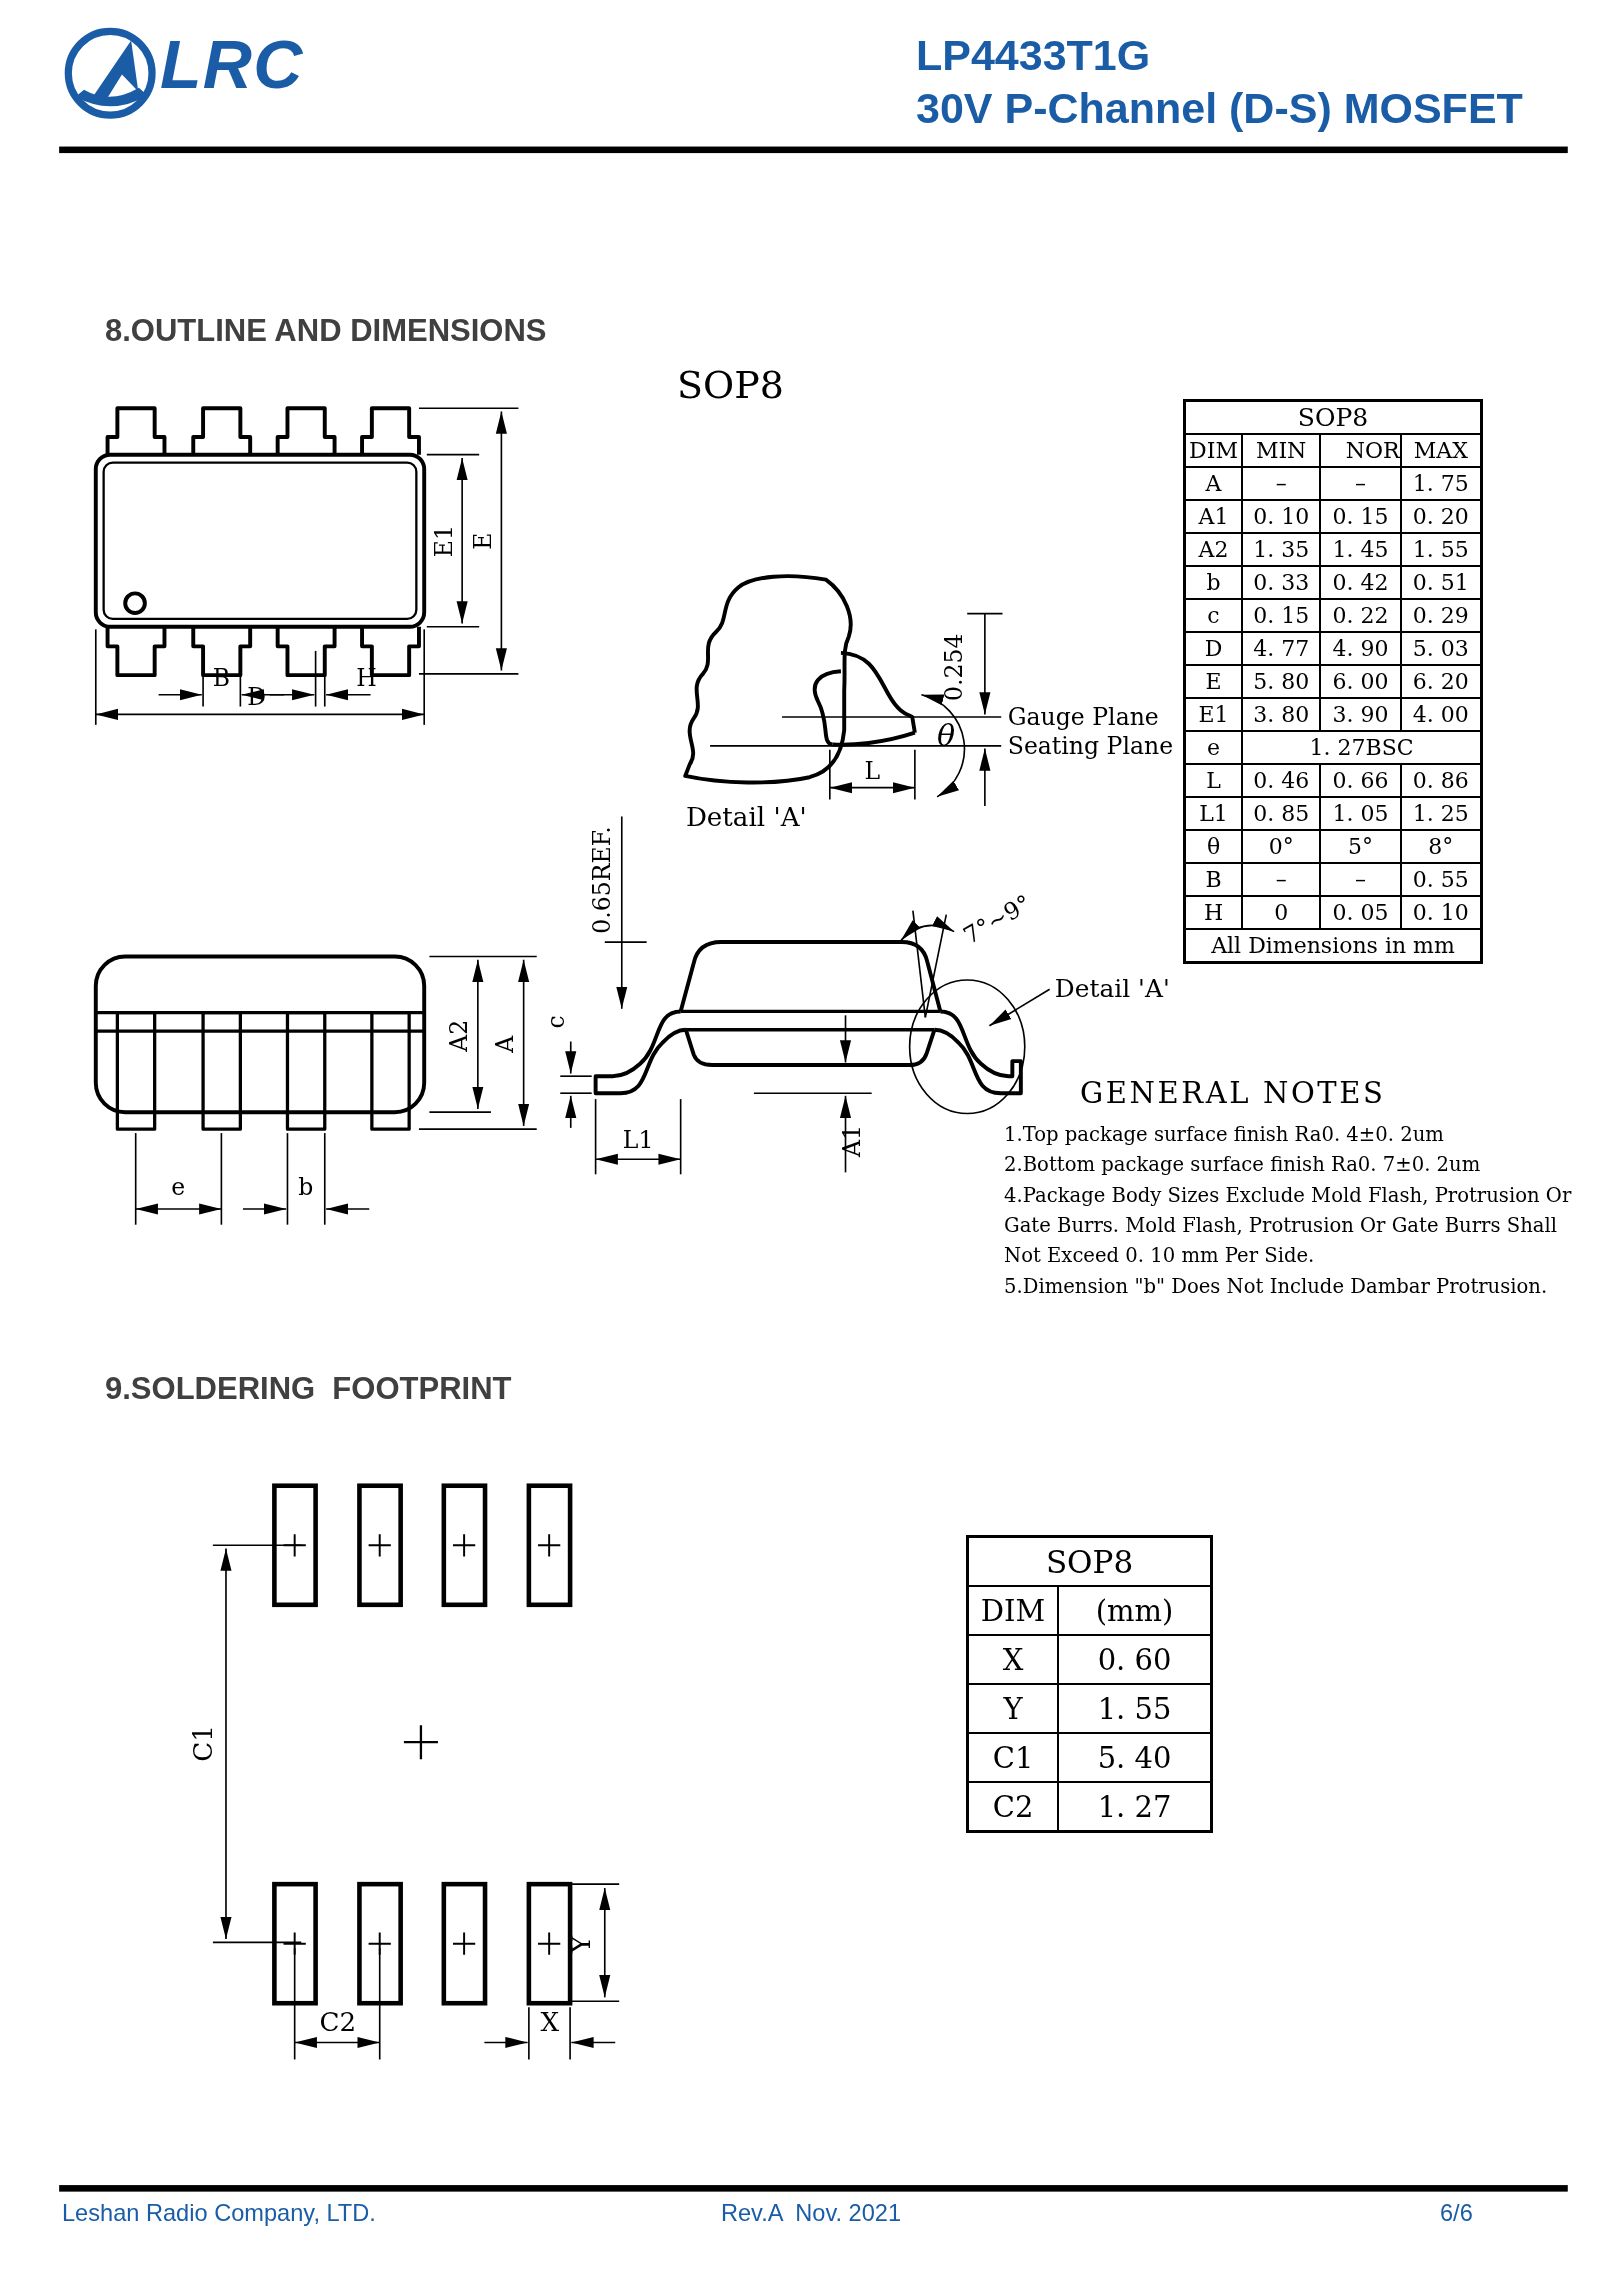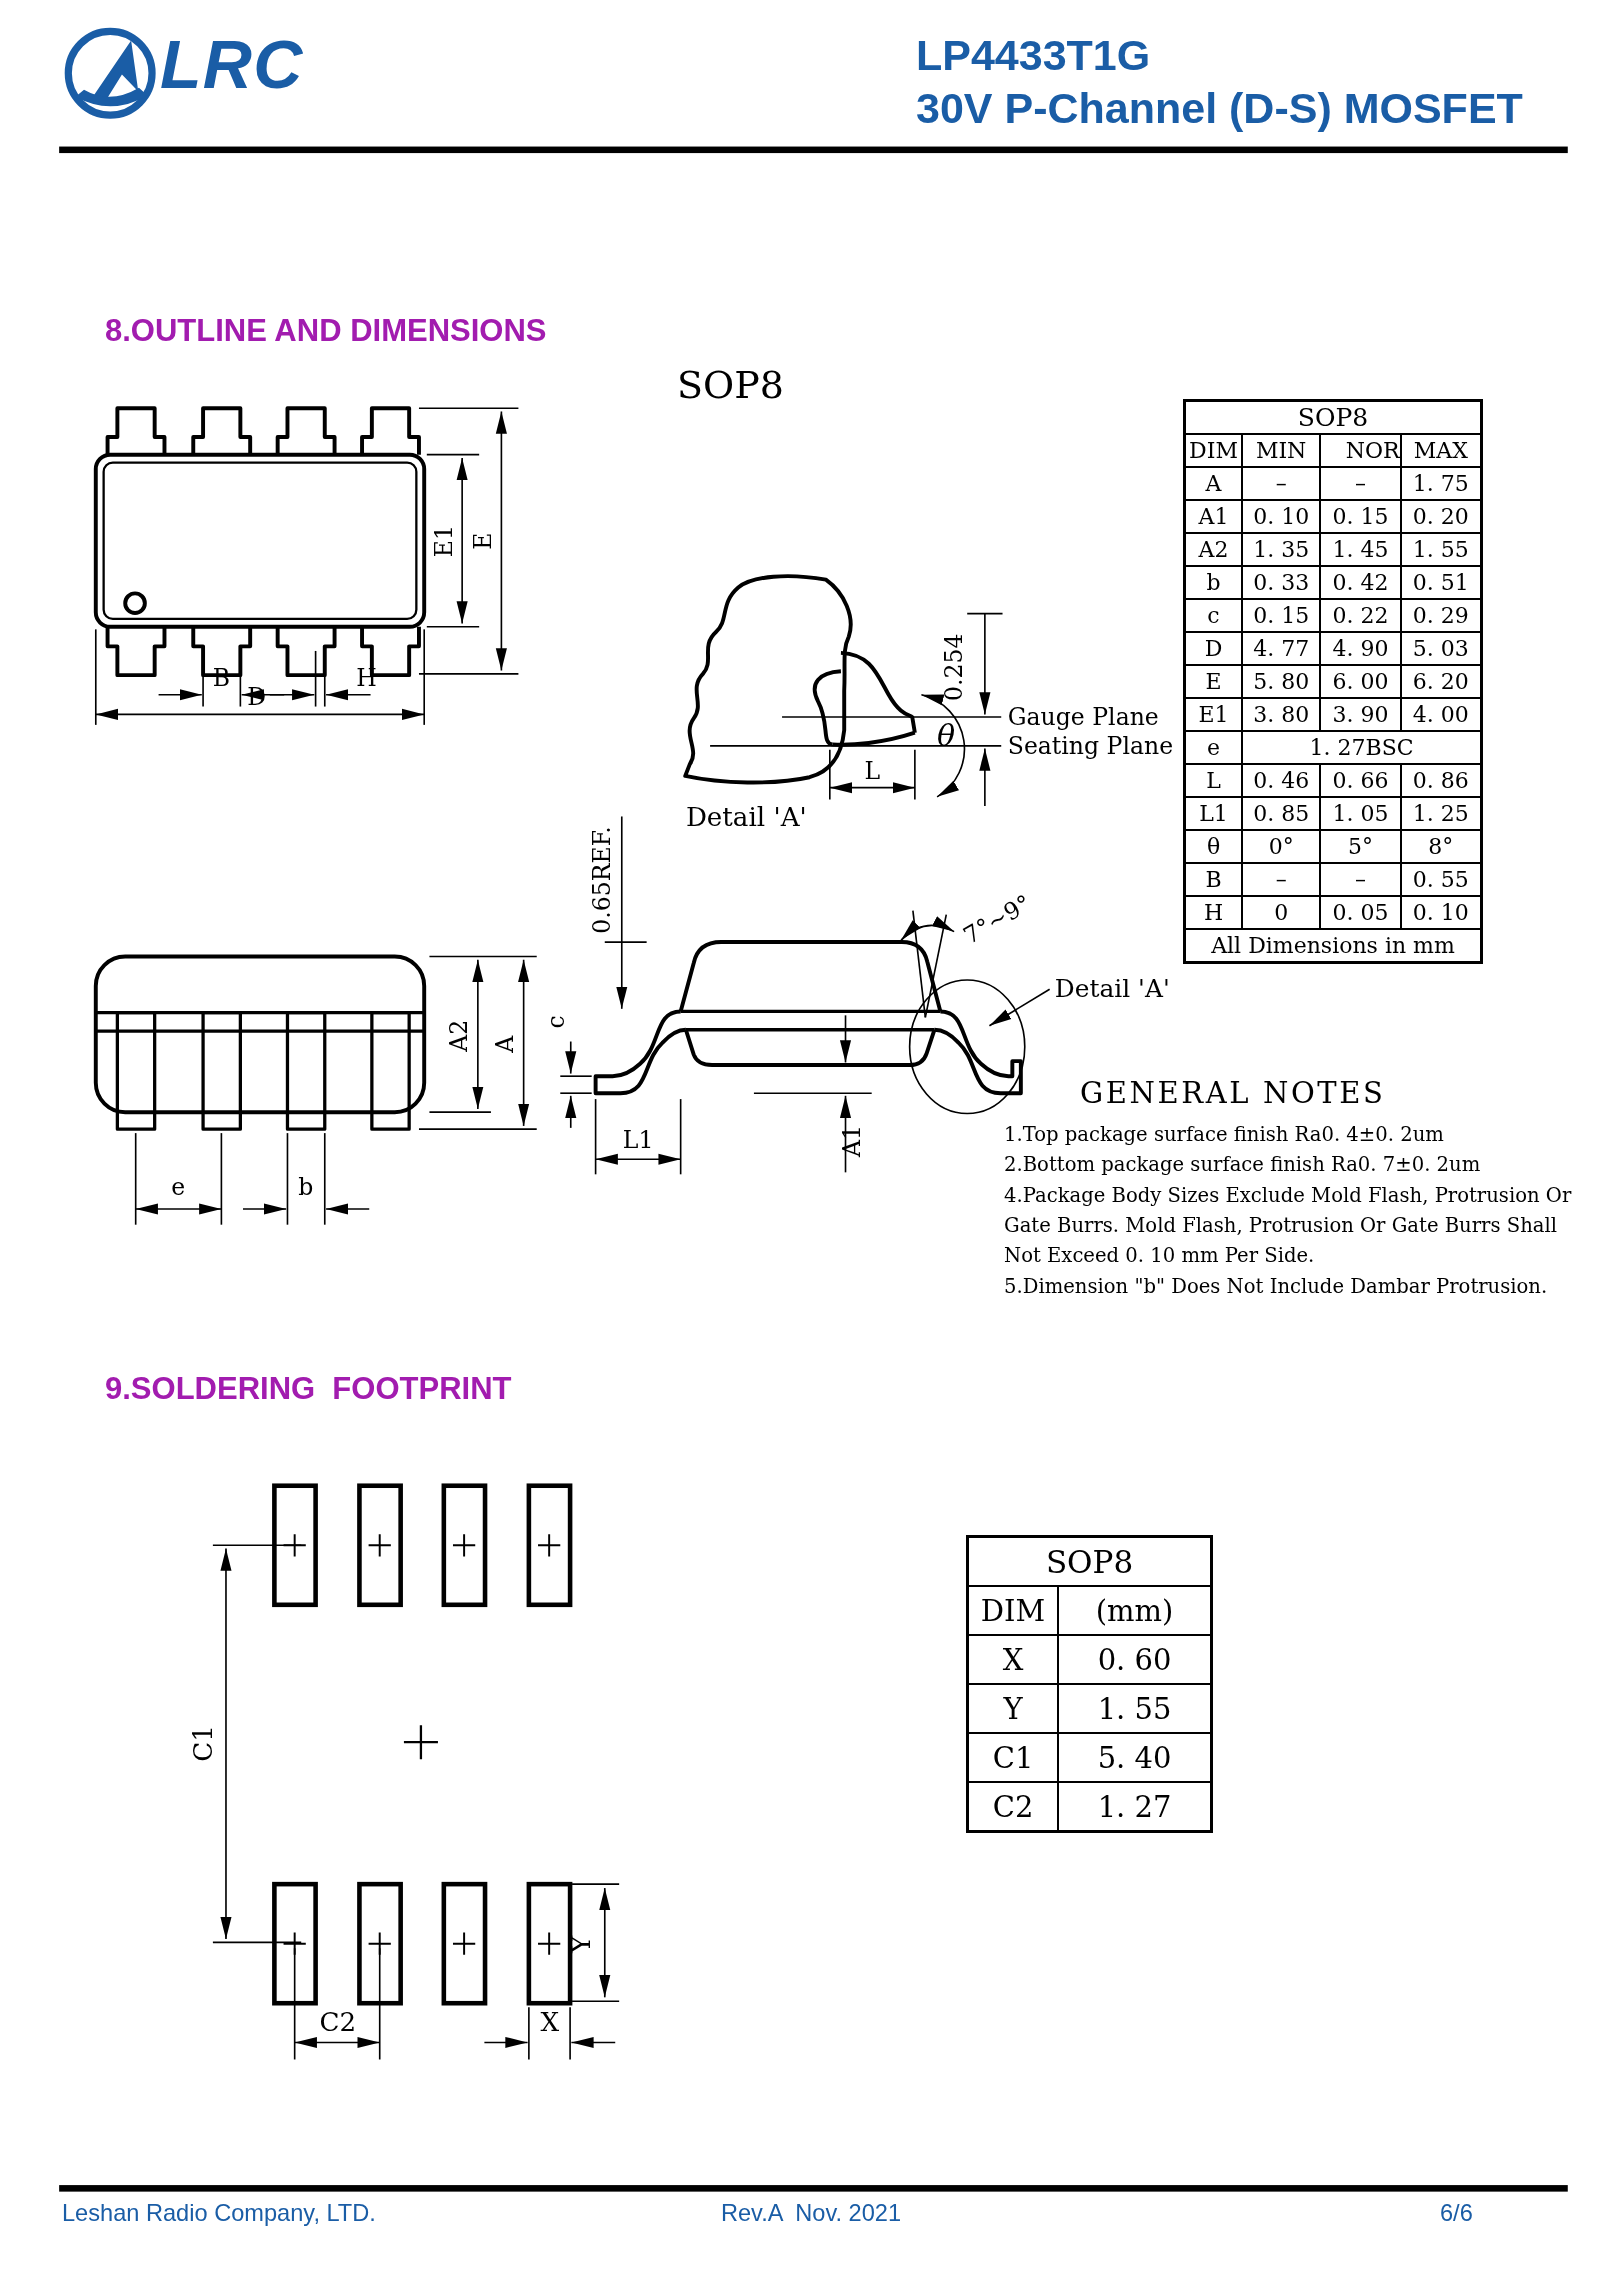--- a/index.html
+++ b/index.html
@@ -7,21 +7,21 @@
         font-family:"Liberation Sans",sans-serif;}
   .art{position:absolute;left:0;top:0;width:1623px;height:2295px;}
   .art text{font-family:"DejaVu Serif",serif;fill:#000;}
   .lbl{font-size:36px;text-anchor:middle;}
   .lbl-l{font-size:40px;}
   .abs{position:absolute;}
   .pre{white-space:pre;}
   .blue{color:#1a5da6;}
   .logo-text{font-size:68px;font-weight:bold;font-style:italic;letter-spacing:1.3px;text-align:right;}
   .part{font-size:43px;font-weight:bold;text-align:left;}
-  .h8{font-size:31px;font-weight:bold;color:#a21caf;}
+  .h8{font-size:31px;font-weight:bold;color:#404040;}
   .sop8-big{font-family:"DejaVu Serif",serif;font-size:38px;color:#000;}
   table{border-collapse:collapse;background:#fff;}
   .dimtab{position:absolute;left:1183px;top:399px;width:300px;}
   .dimtab td{border:2px solid #000;text-align:center;font-family:"DejaVu Serif",serif;
              font-size:22px;height:31px;padding:0;}
   .dimtab{border:3.3px solid #000;}
   .fptab{position:absolute;left:966px;top:1535px;width:247px;border:3.9px solid #000;}
   .fptab td{border:2.6px solid #000;text-align:center;font-family:"DejaVu Serif",serif;
             font-size:29px;height:47px;padding:0;}
   .notes-title{font-family:"DejaVu Serif",serif;font-size:29px;letter-spacing:2.6px;}

